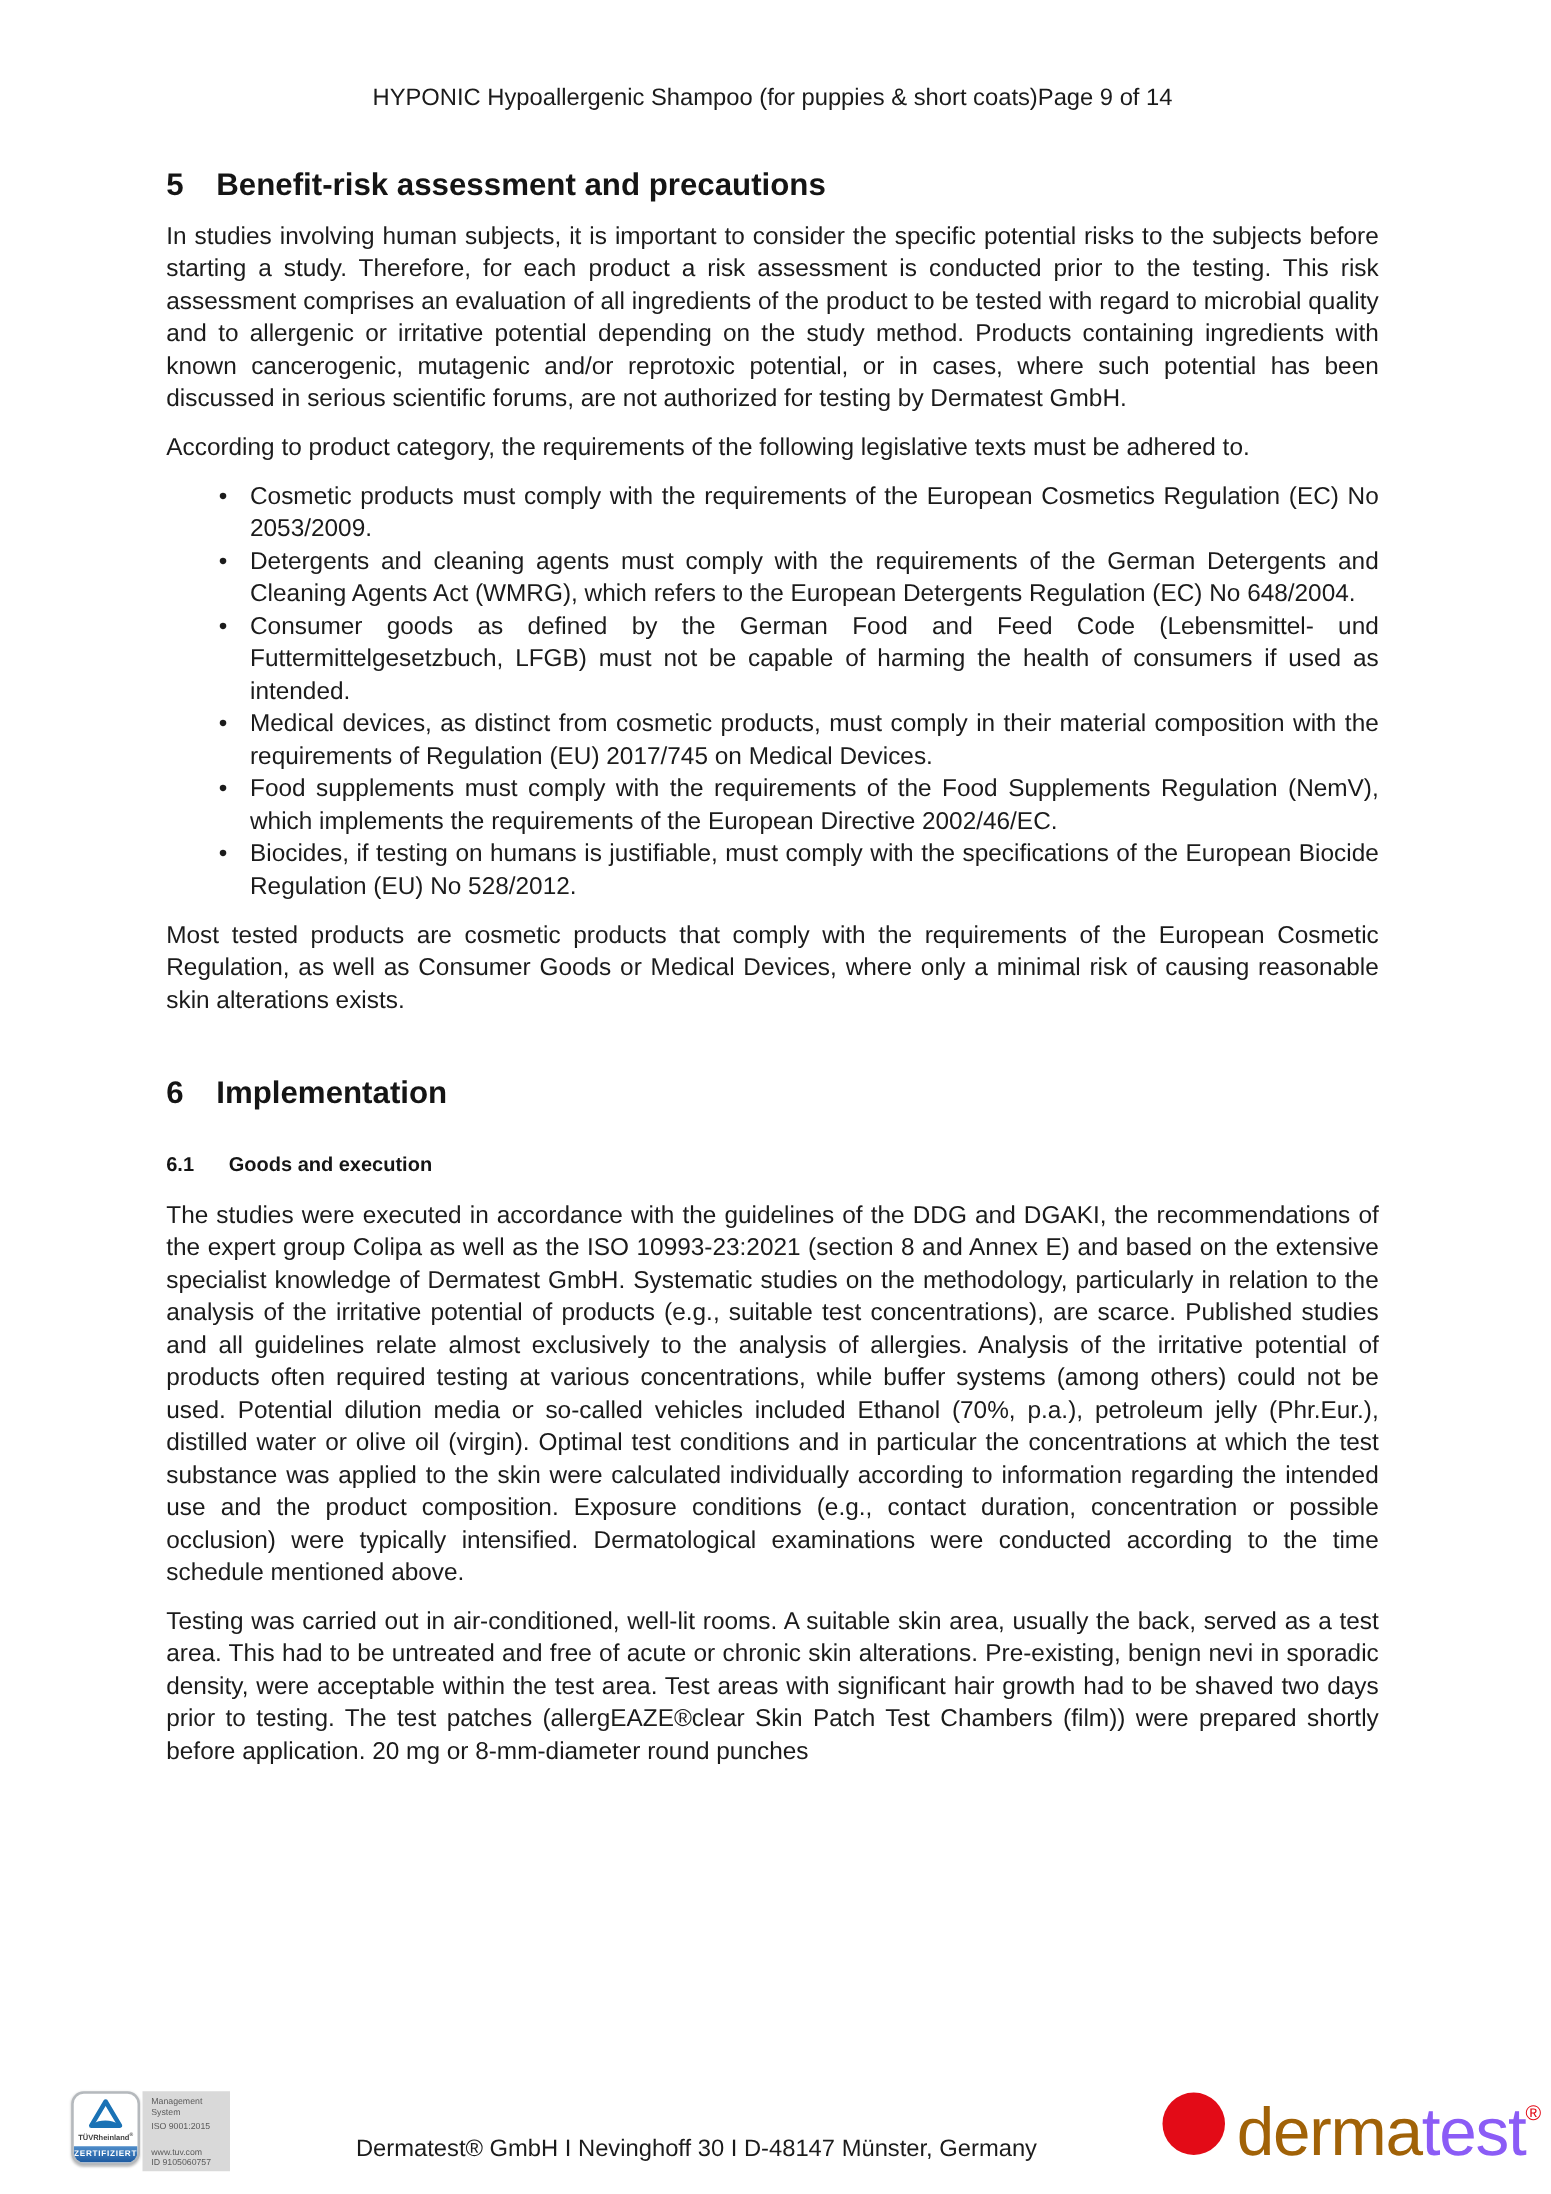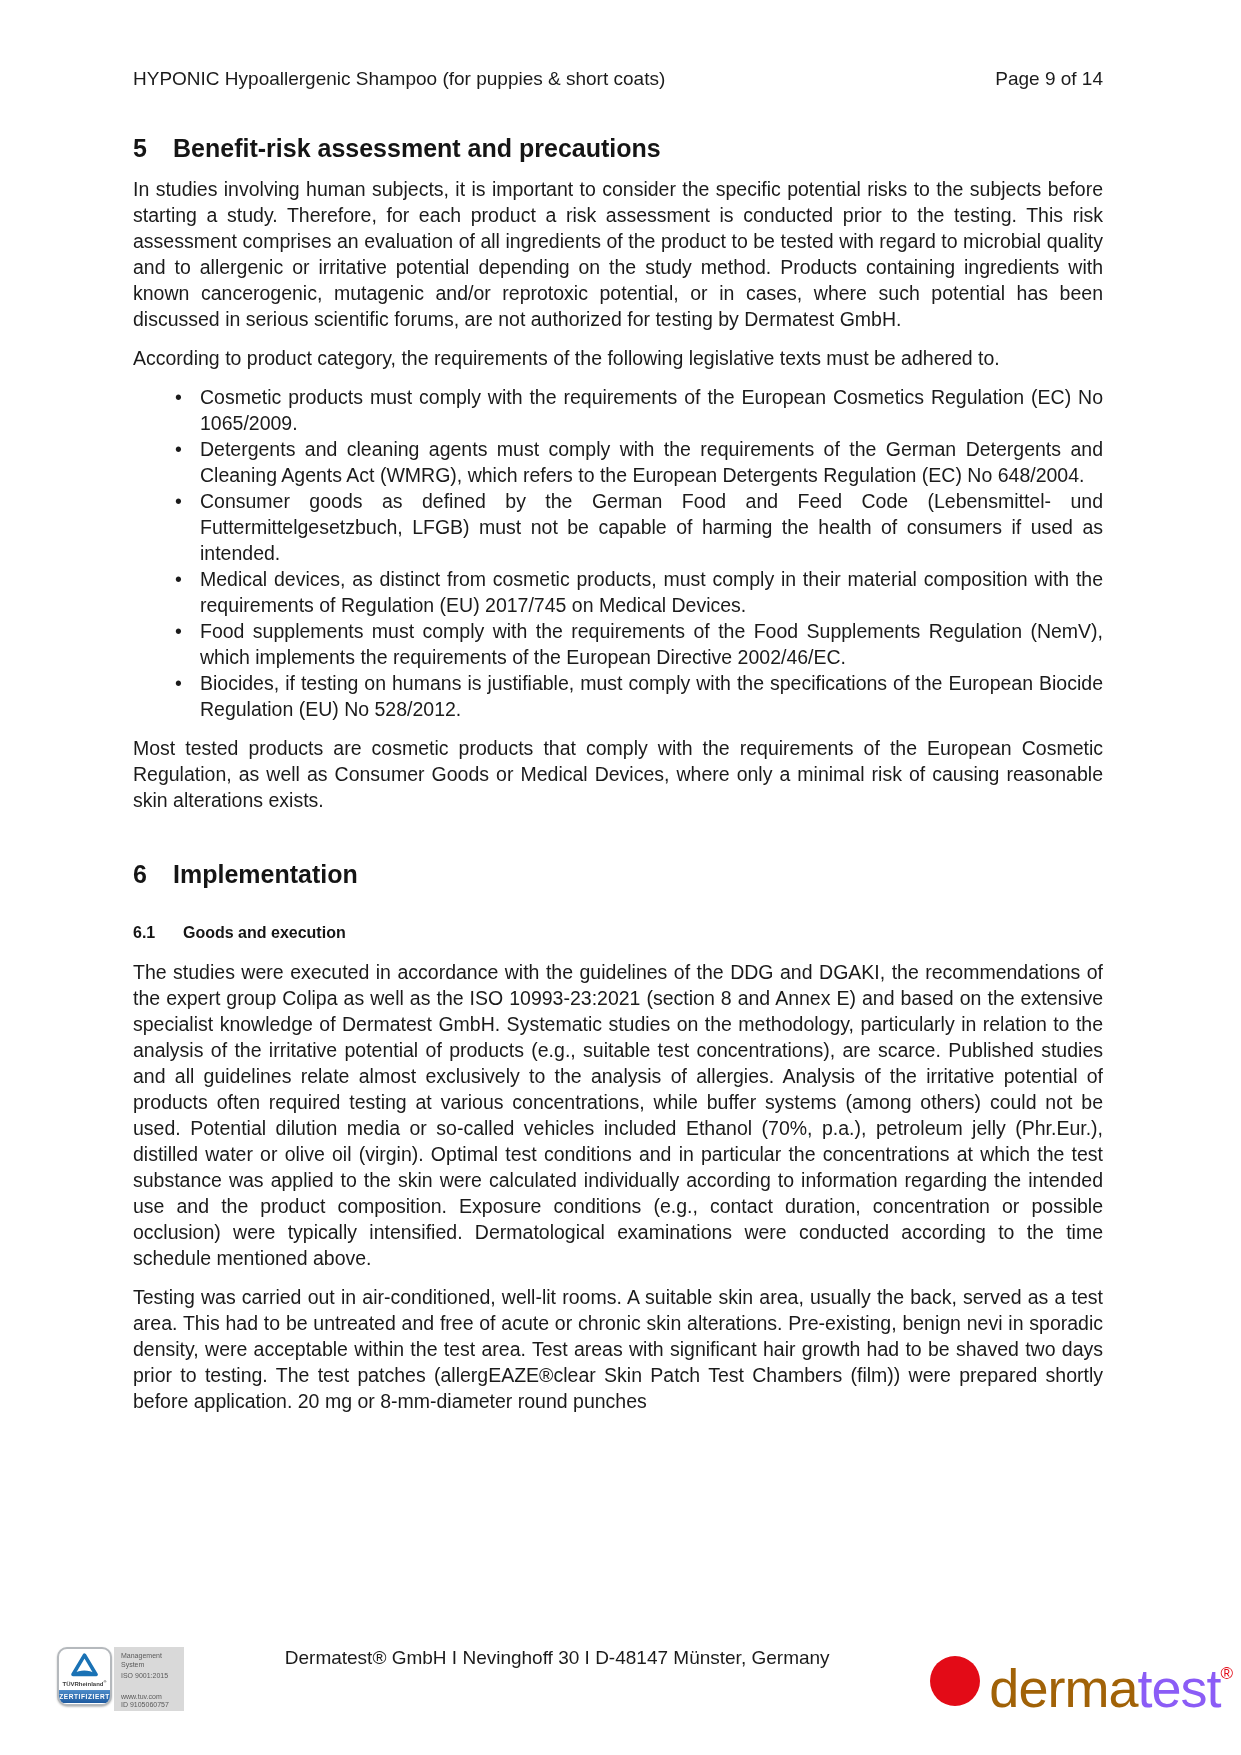--- a/index.html
+++ b/index.html
@@ -10,21 +10,21 @@
     height: 1755px;
     margin: 0 auto;
     background: #ffffff;
     font-family: "Liberation Sans", sans-serif;
     color: #1b1b1b;
     padding: 68px 138px 0 133px;
     overflow: hidden;
   }
   .doc-header {
     display: flex;
-    justify-content: space-between;
+    justify-content: center;
     font-size: 19px;
     line-height: 22px;
   }
   h1.sec {
     display: flex;
     margin: 43px 0 0 0;
     font-size: 25px;
     line-height: 30px;
     font-weight: bold;
     color: #151515;
@@ -64,21 +64,21 @@
     left: 42px;
     top: 0;
   }
   .footer {
     position: absolute;
     left: 0;
     right: 0;
     bottom: 0;
     height: 108px;
     display: flex;
-    align-items: flex-start;
+    align-items: flex-end;
     padding: 0 8px 18px 57px;
   }
   
   .tuv { display: flex; align-items: flex-start; flex: 0 0 auto; }
   .tuv-badge {
     width: 55px;
     height: 59px;
     border: 2px solid #b5b9bd;
     border-radius: 10px;
     background: #ffffff;
@@ -166,21 +166,21 @@
   <h1 class="sec">
     <span class="h-num">5</span>
     <span>Benefit-risk assessment and precautions</span>
   </h1>
 
   <p class="body">In studies involving human subjects, it is important to consider the specific potential risks to the subjects before starting a study. Therefore, for each product a risk assessment is conducted prior to the testing. This risk assessment comprises an evaluation of all ingredients of the product to be tested with regard to microbial quality and to allergenic or irritative potential depending on the study method. Products containing ingredients with known cancerogenic, mutagenic and/or reprotoxic potential, or in cases, where such potential has been discussed in serious scientific forums, are not authorized for testing by Dermatest GmbH.</p>
 
   <p class="body">According to product category, the requirements of the following legislative texts must be adhered to.</p>
 
   <ul class="bullets">
-    <li>Cosmetic products must comply with the requirements of the European Cosmetics Regulation (EC) No 1065/2009.</li>
+    <li>Cosmetic products must comply with the requirements of the European Cosmetics Regulation (EC) No 2053/2009.</li>
     <li>Detergents and cleaning agents must comply with the requirements of the German Detergents and Cleaning Agents Act (WMRG), which refers to the European Detergents Regulation (EC) No 648/2004.</li>
     <li>Consumer goods as defined by the German Food and Feed Code (Lebensmittel- und Futtermittelgesetzbuch, LFGB) must not be capable of harming the health of consumers if used as intended.</li>
     <li>Medical devices, as distinct from cosmetic products, must comply in their material composition with the requirements of Regulation (EU) 2017/745 on Medical Devices.</li>
     <li>Food supplements must comply with the requirements of the Food Supplements Regulation (NemV), which implements the requirements of the European Directive 2002/46/EC.</li>
     <li>Biocides, if testing on humans is justifiable, must comply with the specifications of the European Biocide Regulation (EU) No 528/2012.</li>
   </ul>
 
   <p class="body">Most tested products are cosmetic products that comply with the requirements of the European Cosmetic Regulation, as well as Consumer Goods or Medical Devices, where only a minimal risk of causing reasonable skin alterations exists.</p>
 
   <h1 class="sec gap-lg">

